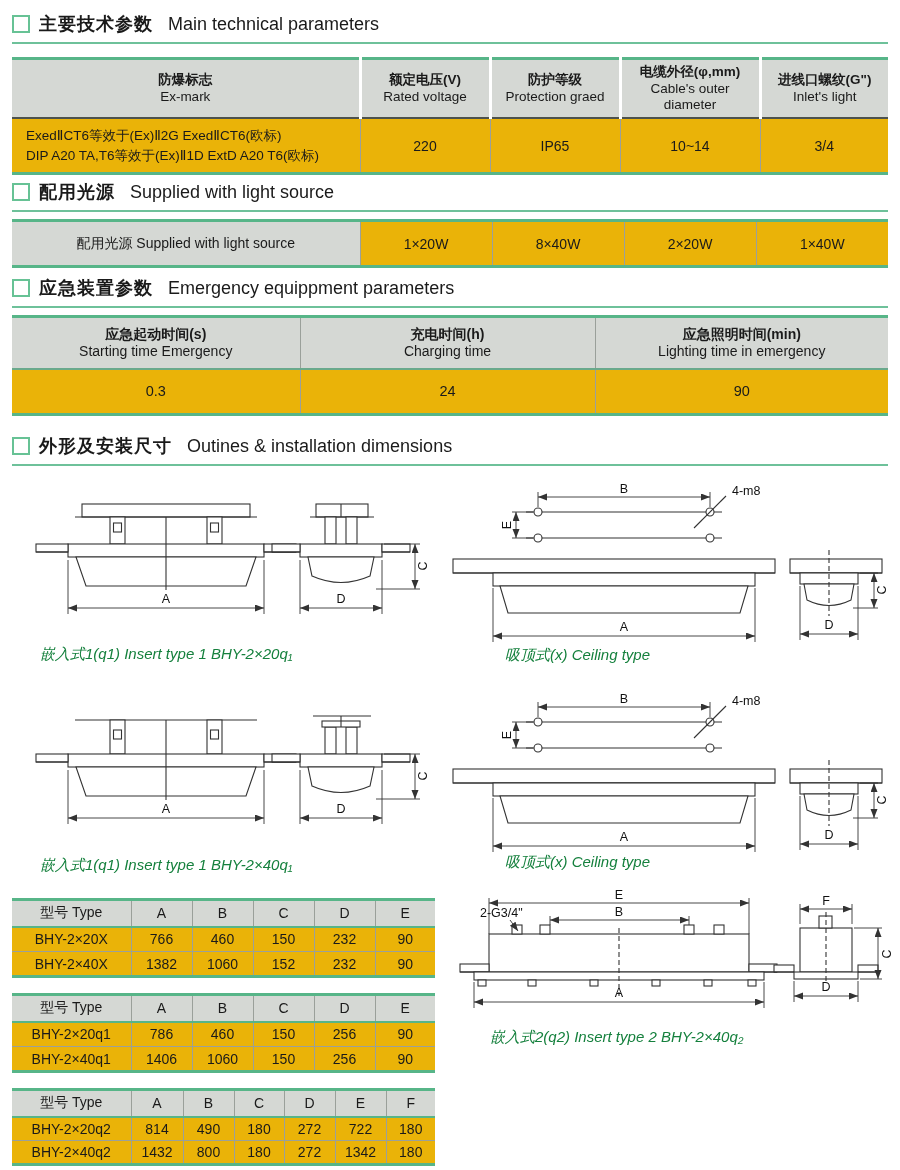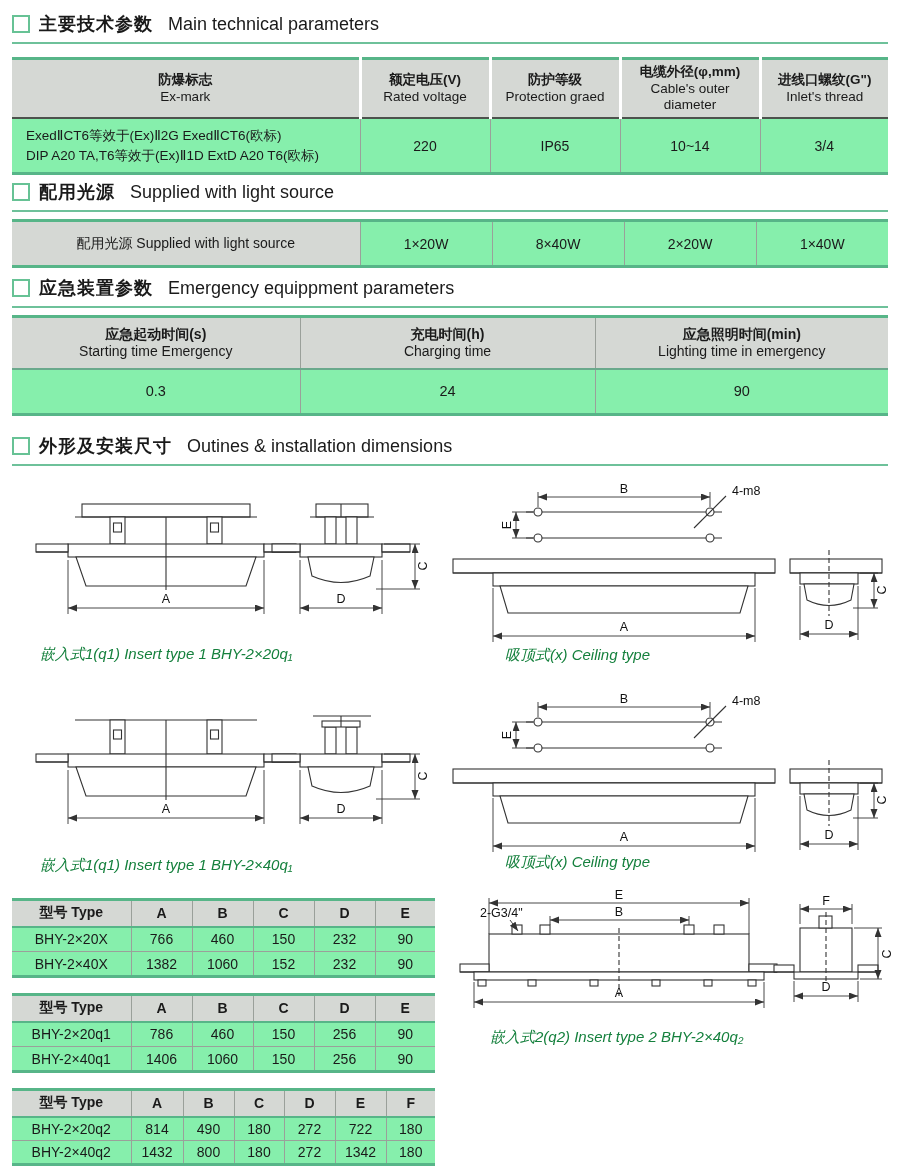--- a/index.html
+++ b/index.html
@@ -10,21 +10,21 @@
   .abs{position:absolute;}
   
   .sec{left:12px;width:876px;}
   .sec .row{display:flex;align-items:center;gap:9px;}
   .sec .sq{width:14px;height:14px;border:2px solid #67c295;background:#fff;flex:0 0 auto;}
   .sec .cn{font-weight:bold;font-size:18px;letter-spacing:1px;}
   .sec .en{font-size:18px;margin-left:6px;}
   .sec .rule{border:none;border-top:2px solid #6ec19a;margin:6px 0 0 0;}
   
   table{border-collapse:collapse;table-layout:fixed;}
-  .gtbl{border-top:3px solid #57b588;border-bottom:3px solid #57b588;background:#86efac;}
+  .gtbl{border-top:3px solid #57b588;border-bottom:3px solid #57b588;background:#eab308;}
   .gtbl th{background:#d5d8d4;font-weight:normal;vertical-align:middle;padding:3px 2px;}
   .gtbl th .cn{display:block;font-weight:bold;font-size:13.5px;line-height:1.3;}
   .gtbl th .en{display:block;font-size:13.5px;line-height:1.25;}
   .gtbl td{text-align:center;font-size:14px;vertical-align:middle;}
   
   .maintbl thead th{border-left:3px solid #fff;border-bottom:2px solid #4d524d;}
   .maintbl thead th:first-child{border-left:none;}
   .maintbl tbody td{border-left:1px solid #9aa09a;}
   .maintbl tbody td:first-child{border-left:none;text-align:left;padding-left:14px;}
   .maintbl tbody td .exline{font-size:13.5px;line-height:1.45;}
@@ -33,21 +33,21 @@
   .lighttbl td:first-child{border-left:none;background:#d5d8d4;}
   .lighttbl td.lbl{font-size:14px;}
   
   .emtbl th{border-left:1px solid #9aa09a;border-bottom:2px solid #6aa98c;}
   .emtbl th:first-child{border-left:none;}
   .emtbl th .cn{font-size:14px;}
   .emtbl th .en{font-size:14px;}
   .emtbl td{border-left:1px solid #9aa09a;font-size:14.5px;}
   .emtbl td:first-child{border-left:none;}
   
-  .dimtbl th{border-left:1px solid #9aa09a;border-bottom:2px solid #57b588;font-size:14px;font-weight:bold;}
+  .dimtbl th{border-left:1px solid #9aa09a;border-bottom:2px solid #57b588;font-size:14px;font-weight:normal;}
   .dimtbl th:first-child{border-left:none;}
   .dimtbl td{border-left:1px solid #9aa09a;border-top:1px solid #9aa09a;font-size:14px;}
   .dimtbl td:first-child{border-left:none;}
   .dimtbl tbody tr:first-child td{border-top:none;}
   
   svg{overflow:visible;}
   svg .ln line,svg .ln path,svg .ln rect,svg .ln circle{stroke:#333;stroke-width:1.1;}
   svg .ln rect,svg .ln path,svg .ln circle{fill:#fff;}
   svg .dim line{stroke:#333;stroke-width:0.9;}
   svg .cl{stroke:#333;stroke-width:0.7;stroke-dasharray:5 3;}
@@ -87,21 +87,21 @@
       <th>
           <span class="cn">防护等级</span>
           <span class="en">Protection graed</span>
         </th>
       <th>
           <span class="cn">电缆外径(φ,mm)</span>
           <span class="en">Cable's outer diameter</span>
         </th>
       <th>
           <span class="cn">进线口螺纹(G")</span>
-          <span class="en">Inlet's thread</span>
+          <span class="en">Inlet's light</span>
         </th>
     </tr>
   </thead>
   <tbody>
     <tr style="height:55px">
       <td>
         <div class="exline">ExedⅡCT6等效于(Ex)Ⅱ2G ExedⅡCT6(欧标)</div>
         <div class="exline">DIP A20 TA,T6等效于(Ex)Ⅱ1D ExtD A20 T6(欧标)</div>
       </td>
       <td>220</td>

